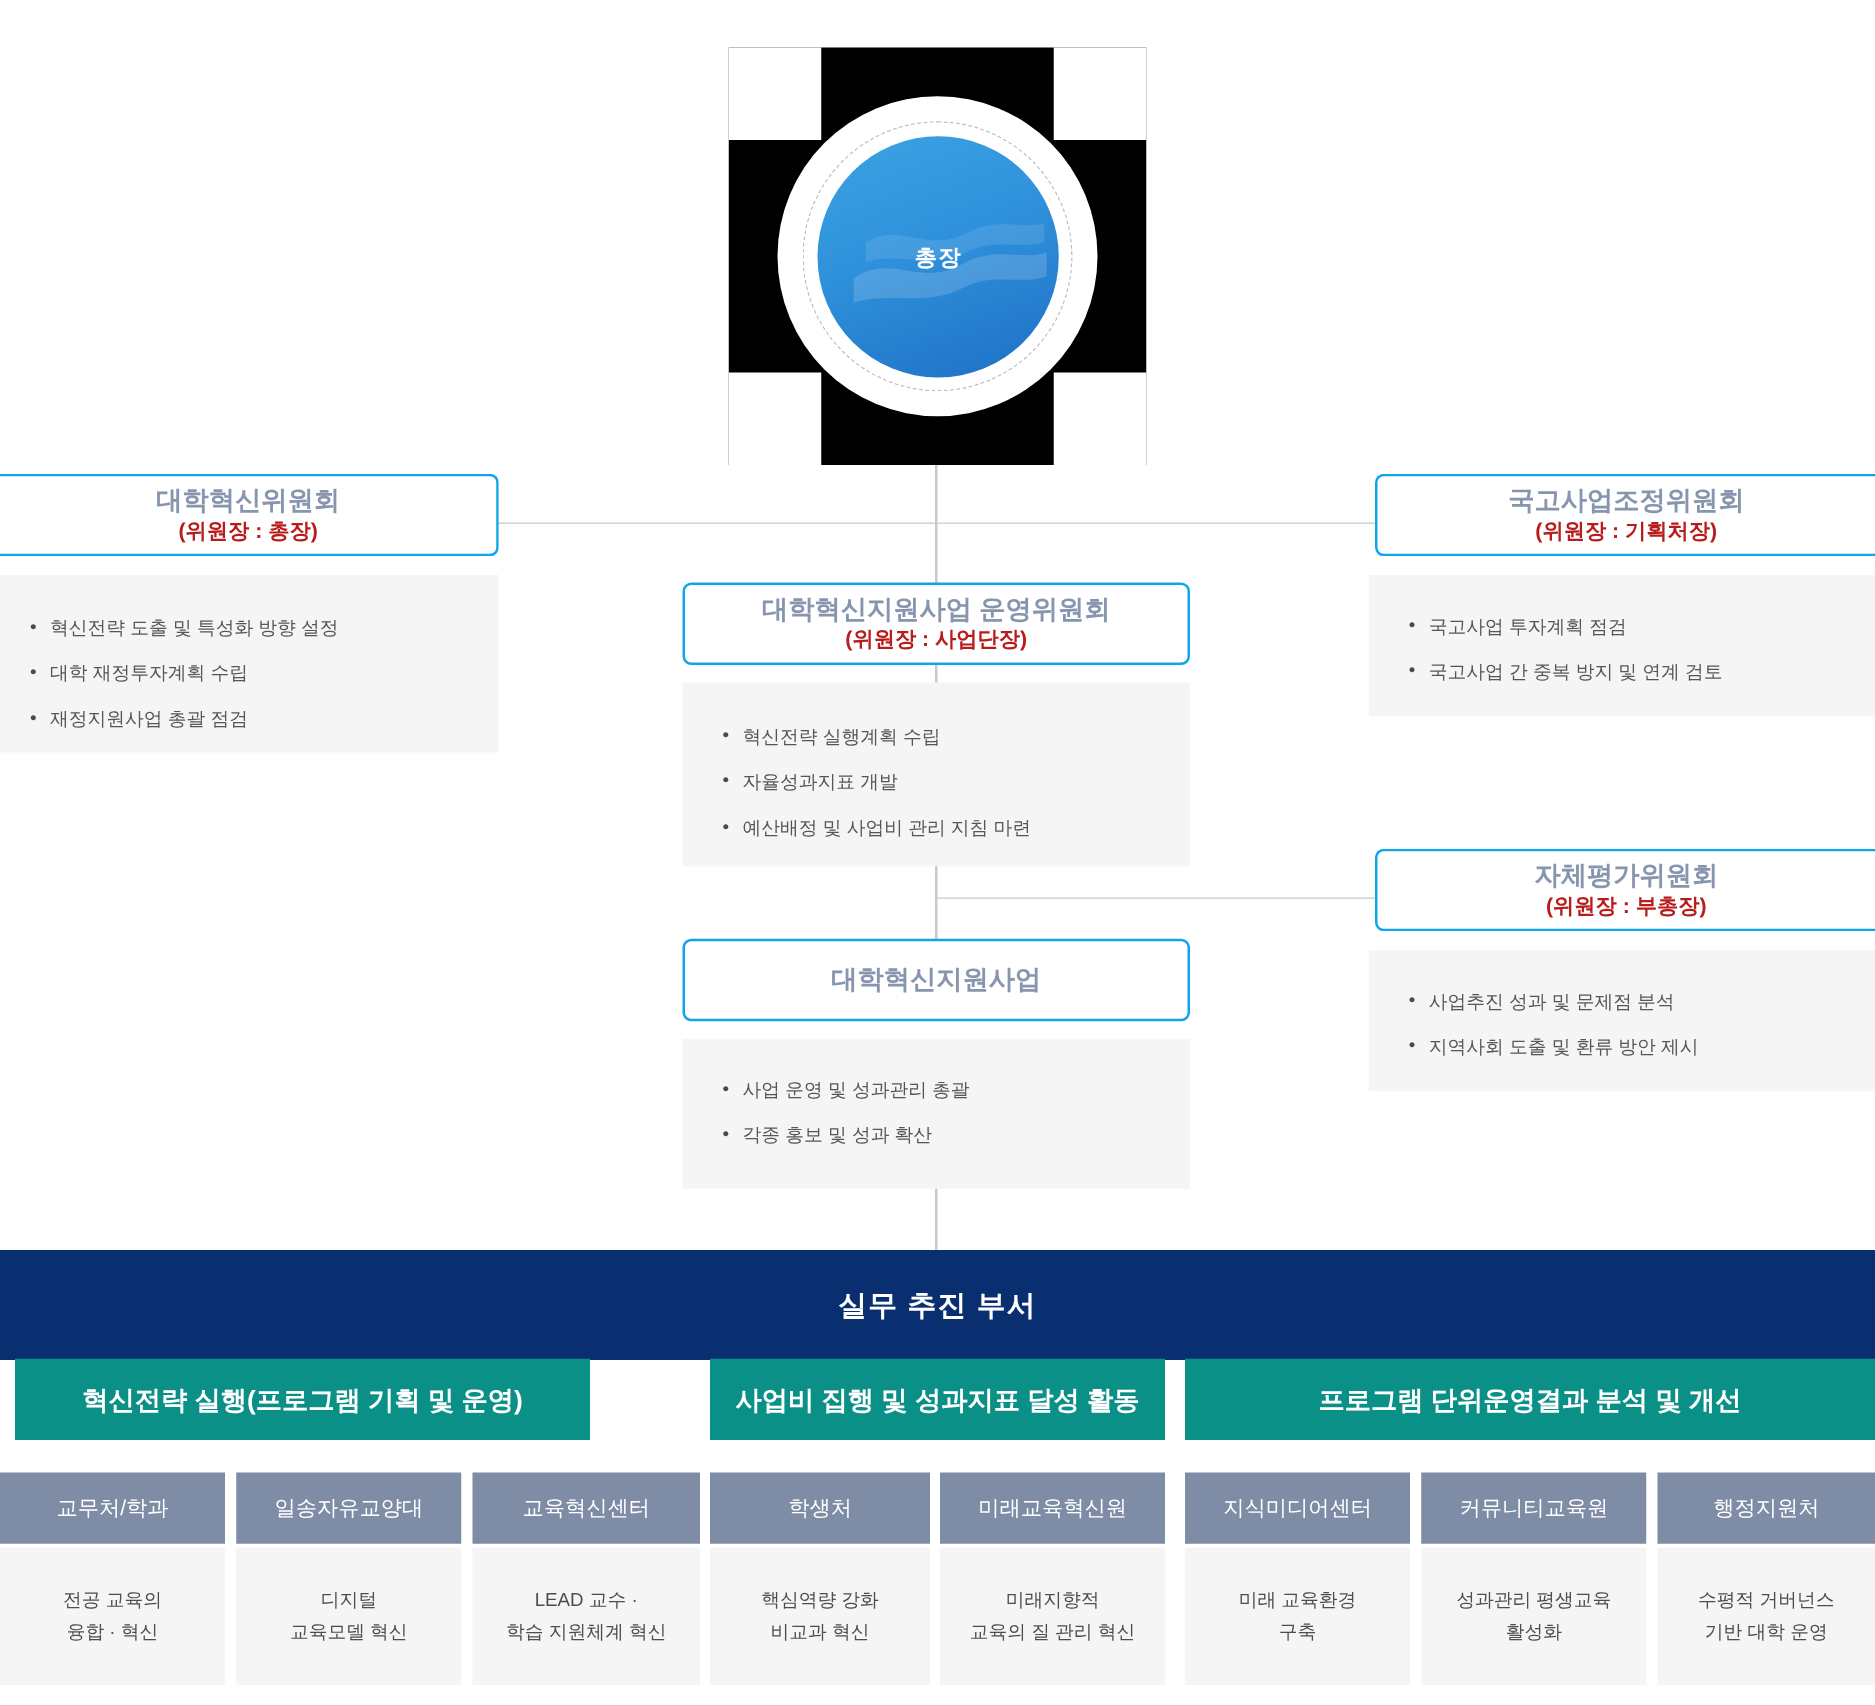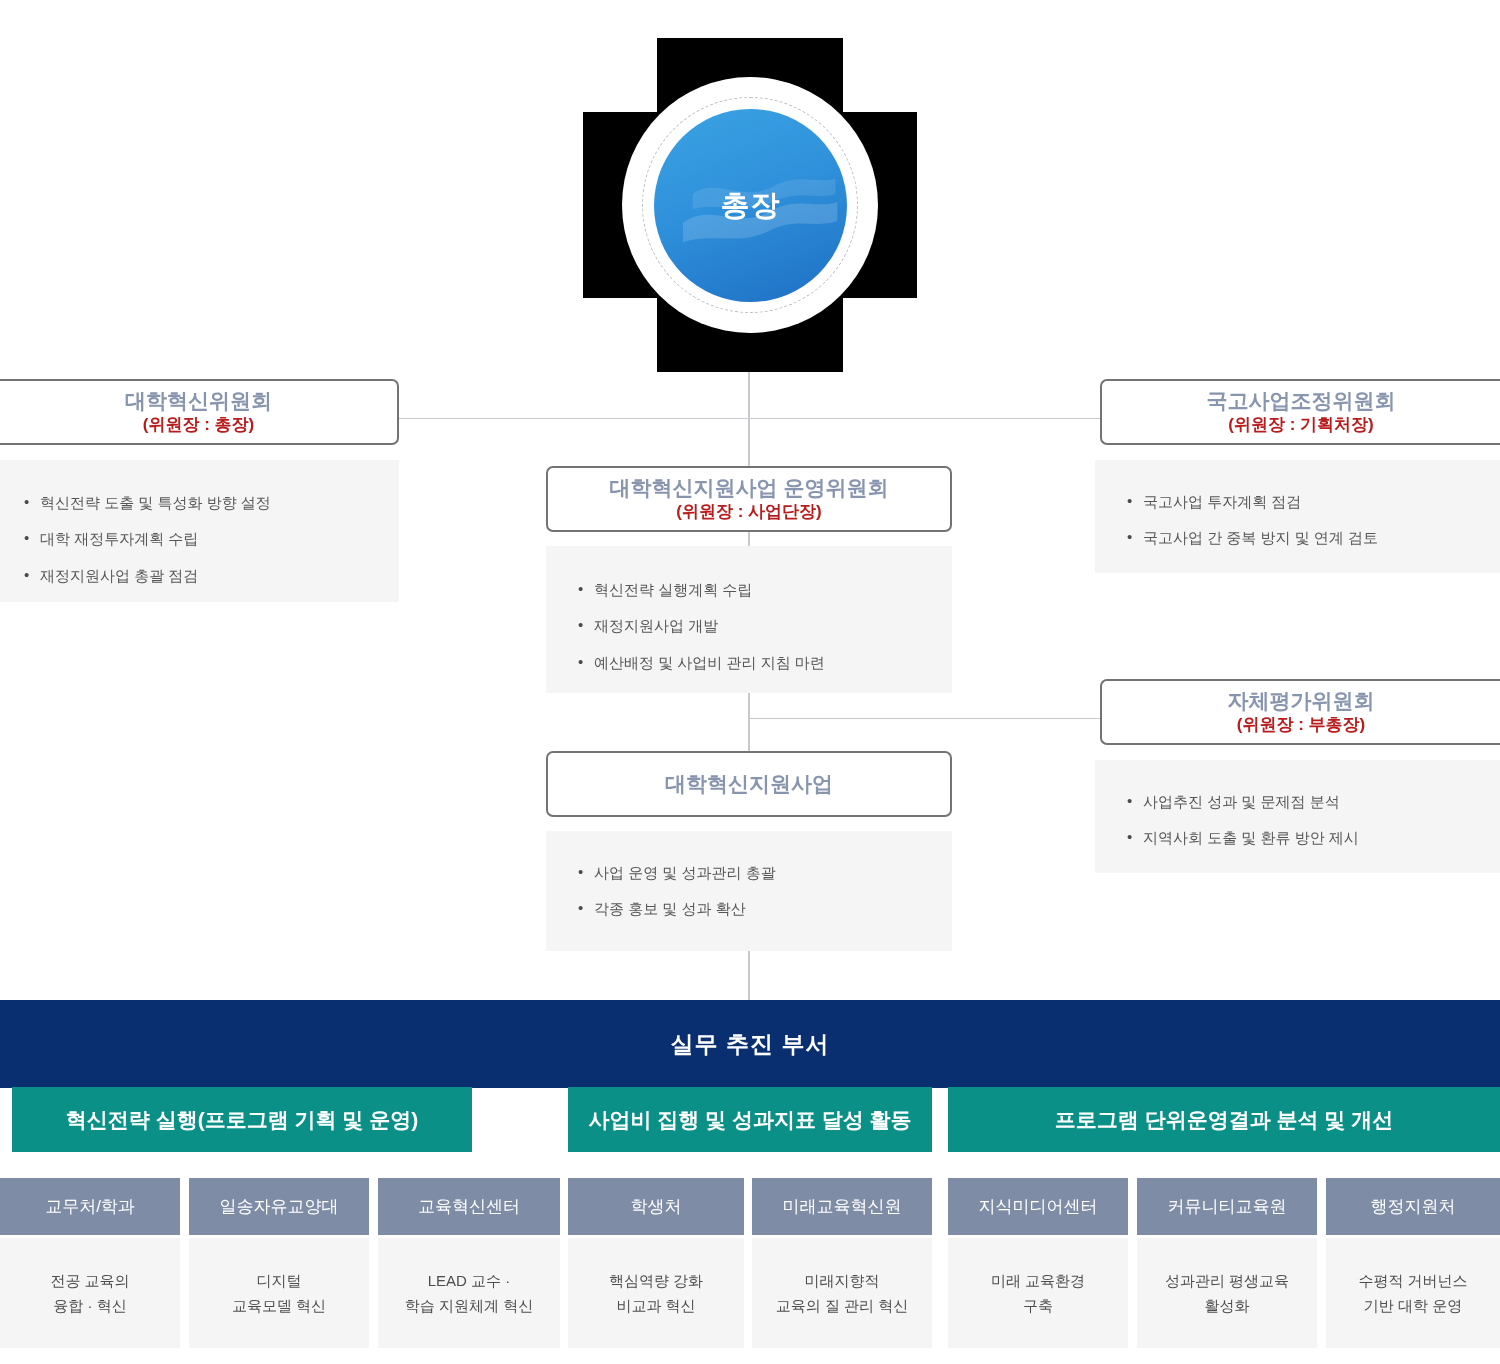--- a/index.html
+++ b/index.html
@@ -40,27 +40,27 @@
     position: absolute; left: 50%; top: 50%;
     width: 193px; height: 193px; margin-left: -96px; margin-top: -96px;
     border-radius: 50%;
     background: linear-gradient(160deg, #3ba3e3 0%, #2f91db 45%, #1e6fc4 100%);
     display: flex; align-items: center; justify-content: center;
     overflow: hidden;
   }
   .pres-wave { position: absolute; left: 0; top: 0; width: 100%; height: 100%; opacity: .35; }
   .pres-label {
     position: relative; z-index: 2;
-    color: #ffffff; font-size: 29px; font-weight: bold; letter-spacing: 1px;
+    color: #ffffff; font-size: 18px; font-weight: bold; letter-spacing: 1px;
   }
 
   
   .card { position: absolute; }
   .card-head {
-    border: 2px solid #737373;
+    border: 2px solid #0ea5e9;
     border-radius: 7px;
     background: #ffffff;
     display: flex; flex-direction: column;
     align-items: center; justify-content: center;
     position: relative; z-index: 3;
   }
   .card-title {
     color: #8895ae; font-weight: bold; font-size: 21px; line-height: 1.25;
     text-align: center;
   }
@@ -170,21 +170,21 @@
   </div>
 
   <div class="card" style="left:546px; top:466px; width:406px;">
     <div class="card-head" style="height:66px;">
       <div class="card-title">대학혁신지원사업 운영위원회</div>
       <div class="card-sub">(위원장 : 사업단장)</div>
     </div>
     <div class="card-body" style="height:147px; margin-top:14px; padding:34px 0 0 30px;">
       <ul class="bul">
         <li>혁신전략 실행계획 수립</li>
-        <li>재정지원사업 개발</li>
+        <li>자율성과지표 개발</li>
         <li>예산배정 및 사업비 관리 지침 마련</li>
       </ul>
     </div>
   </div>
 
   <div class="card" style="left:1095px; top:679px; width:405px;">
     <div class="card-head" style="height:66px; margin-left:5px; border-right:none; border-top-right-radius:0; border-bottom-right-radius:0;">
       <div class="card-title">자체평가위원회</div>
       <div class="card-sub">(위원장 : 부총장)</div>
     </div>

